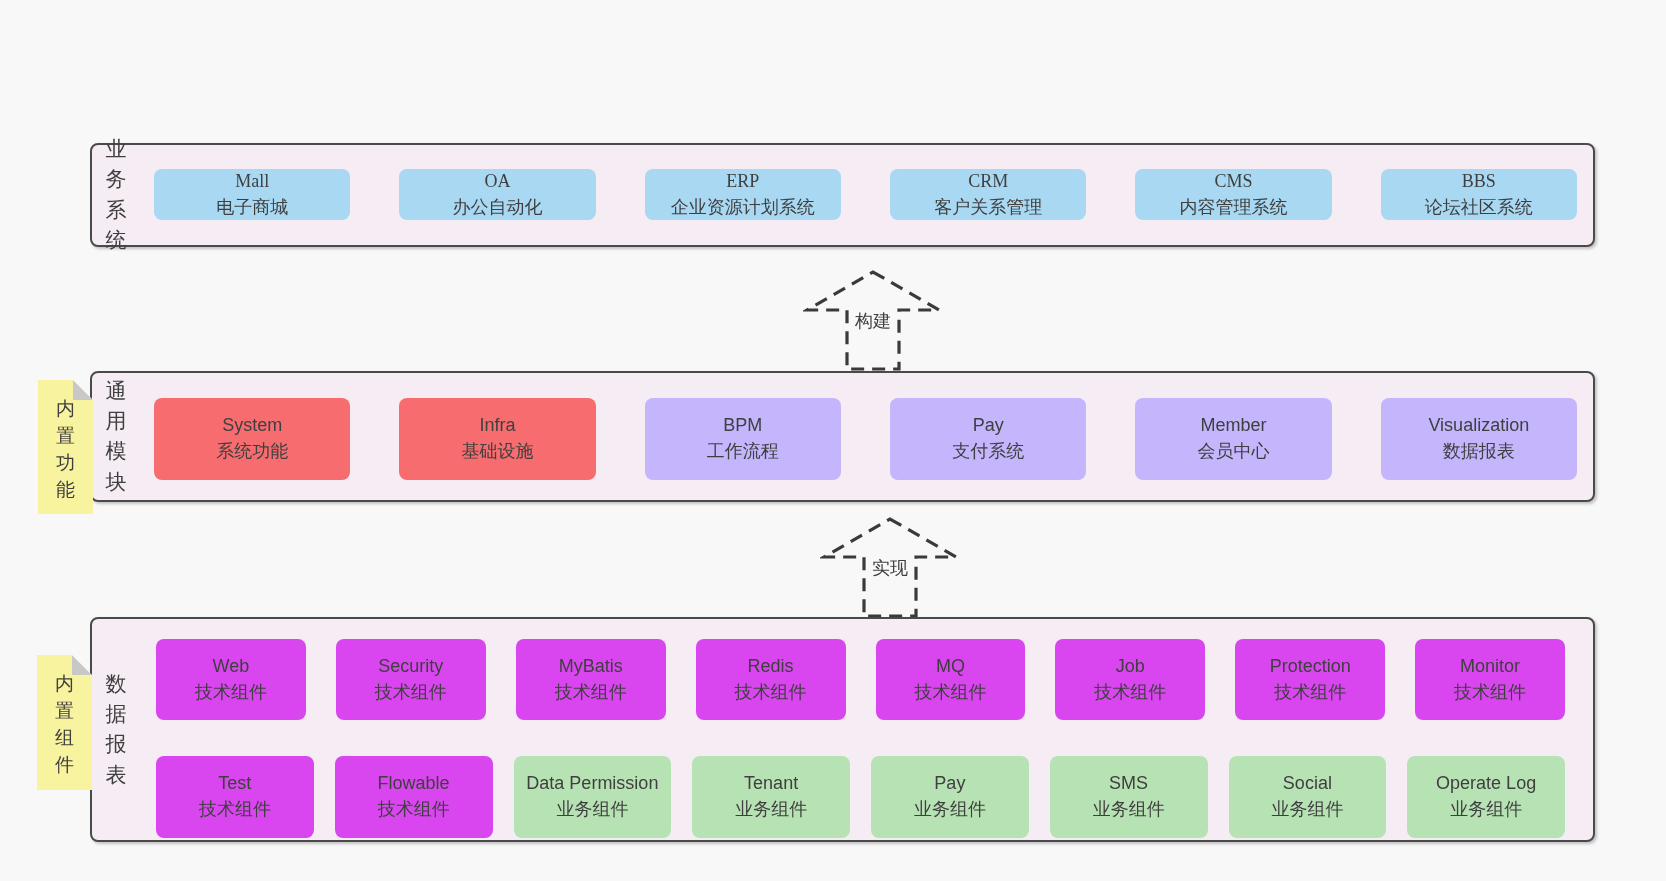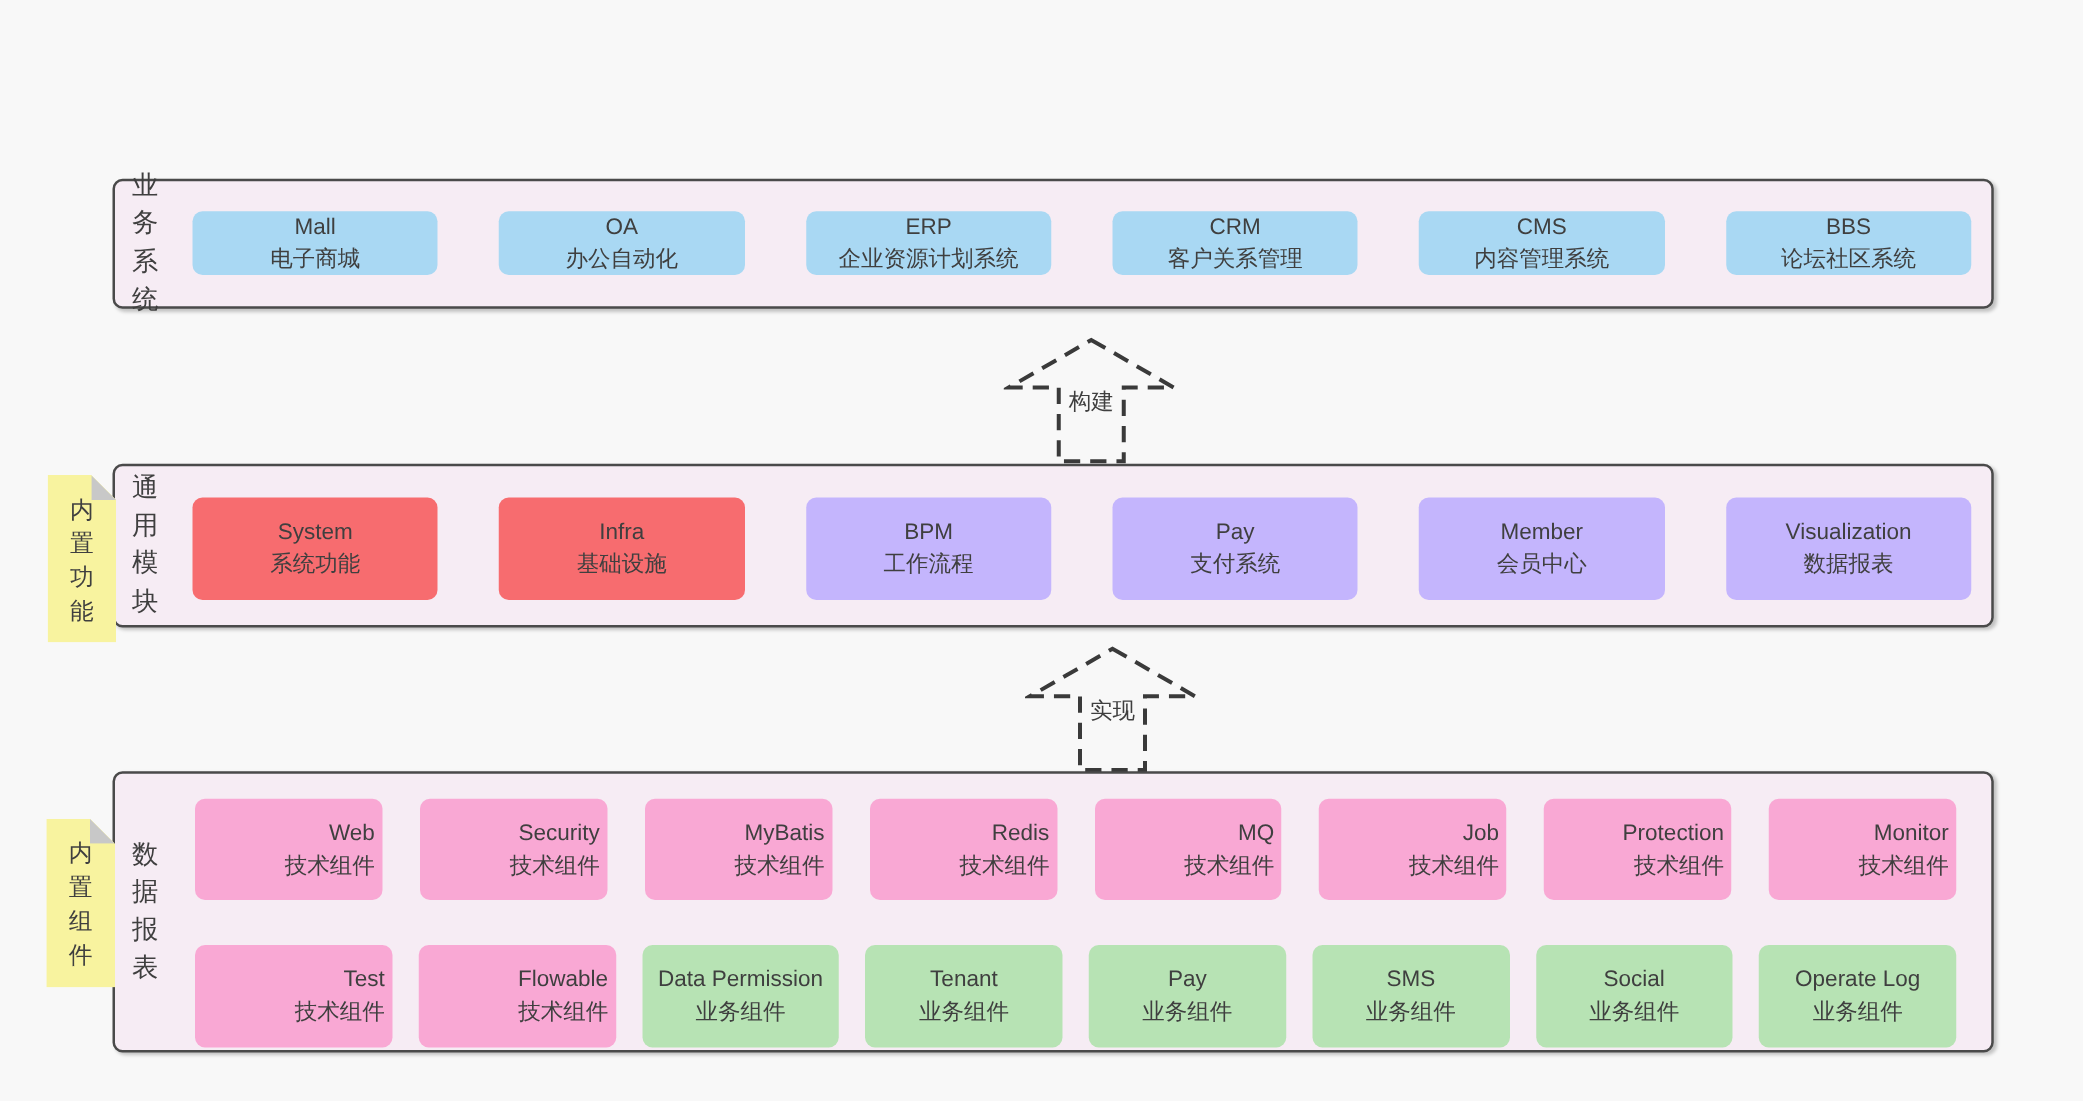--- a/index.html
+++ b/index.html
@@ -24,28 +24,28 @@
     word-break:break-all;white-space:normal;color:#3f3f3f;
   }
   .row{
     position:absolute;display:flex;
   }
   .row .box{
     flex:1 1 0;border-radius:8px;
     display:flex;flex-direction:column;justify-content:center;align-items:center;
     text-align:center;font-size:18px;line-height:1.42;padding:2px 6px;box-sizing:border-box;
   }
-  #row-business{left:62px;right:16px;top:24px;bottom:25px;gap:49px;}
+  #row-business{left:62px;right:16px;top:24px;bottom:25px;gap:49px;font-family:Liberation Serif, serif;}
   #row-modules{left:62px;right:16px;top:25px;bottom:20px;gap:49px;}
   #row-comp-1{left:64px;right:28px;top:20px;height:81px;gap:30px;}
   #row-comp-2{left:64px;right:28px;top:137px;height:82px;gap:21px;}
   .box.blue{background:#a9d8f3;}
   .box.red{background:#f76c6f;}
   .box.pink{background:#c4b5fd;}
-  .box.green{background:#f9a8d4;align-items:flex-end;}
+  .box.green{background:#d946ef;}
   .box.green-light{background:#b7e3b4;}
   .note{
     position:absolute;width:55px;background:#f8f39f;z-index:5;
     clip-path:polygon(0 0,calc(100% - 20px) 0,100% 20px,100% 100%,0 100%);
   }
   #note-modules{left:38px;top:380px;height:134px;}
   #note-components{left:37px;top:655px;height:135px;}
   .note::before{
     content:"";position:absolute;top:0;right:0;width:20px;height:20px;
     background:#c8c8c8;clip-path:polygon(0 0,100% 100%,0 100%);

